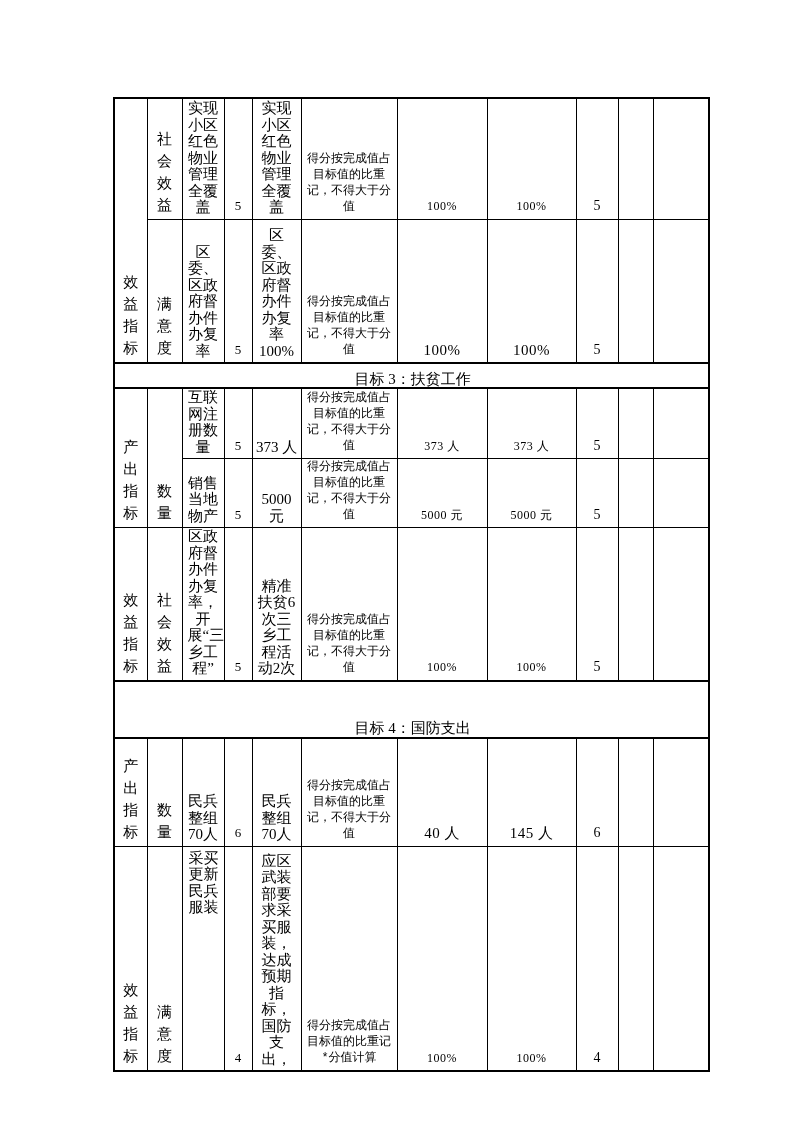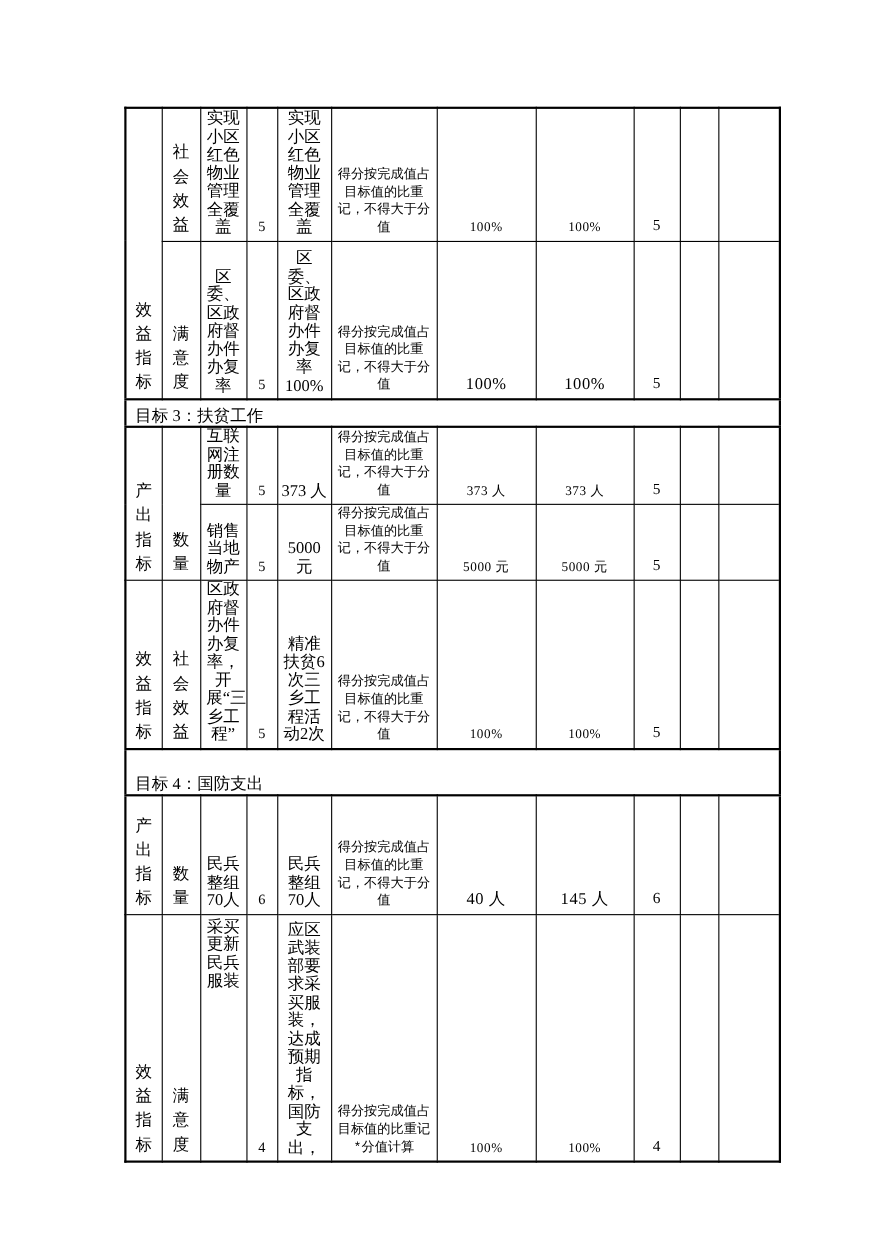--- a/index.html
+++ b/index.html
@@ -8,36 +8,36 @@
   .page{position:absolute;left:0;top:0;width:793px;height:1122px;background:#fff;}
   table.perf{position:absolute;left:113px;top:97px;width:595px;
              border-collapse:collapse;table-layout:fixed;
              border:2px solid #000;}
   td{border:1px solid #000;padding:0;vertical-align:bottom;overflow:hidden;
      font-size:15px;line-height:16.5px;text-align:center;}
   
   td.cat{padding:16px 8px 3px 8px;line-height:22px;}
   
   td.ind{padding:0 5px 3px 5px;}
-  td.ind.vtop{vertical-align:top;padding-top:3px;}
+  td.ind.vtop{vertical-align:top;padding-top:3px;text-align:right;}
   
   td.num{font-size:13px;padding:0 1px 4px 1px;}
   td.score{font-size:14px;padding:0 1px 4px 1px;}
   
   td.tgt{padding:0 2px 3px 2px;}
   
   td.method{font-size:12px;line-height:16px;padding:0 3px 4px 3px;font-family:Liberation Mono, monospace;}
   
   td.val{font-size:12px;padding:0 2px 4px 2px;letter-spacing:.5px;margin-top:17px;}
   td.val.big{font-size:15px;}
   
-  tr.goalrow td{text-align:left;vertical-align:bottom;padding:0 6px 0 8px;
+  tr.goalrow td{text-align:center;vertical-align:bottom;padding:0 6px 0 8px;
                 border-top:2px solid #000;border-bottom:2px solid #000;font-family:Liberation Serif, serif;}
   tr.g3{height:25px;}
-  tr.g4{height:42px;}
+  tr.g4{height:57px;}
   tr.r1{height:121px;} tr.r2{height:144px;}
   tr.r3{height:68px;}  tr.r4{height:58px;}
   tr.r5{height:151px;} tr.r6{height:86px;} tr.r7{height:225px;}
 </style>
 </head>
 <body>
 
 <div class="page">
 
   <table class="perf">

